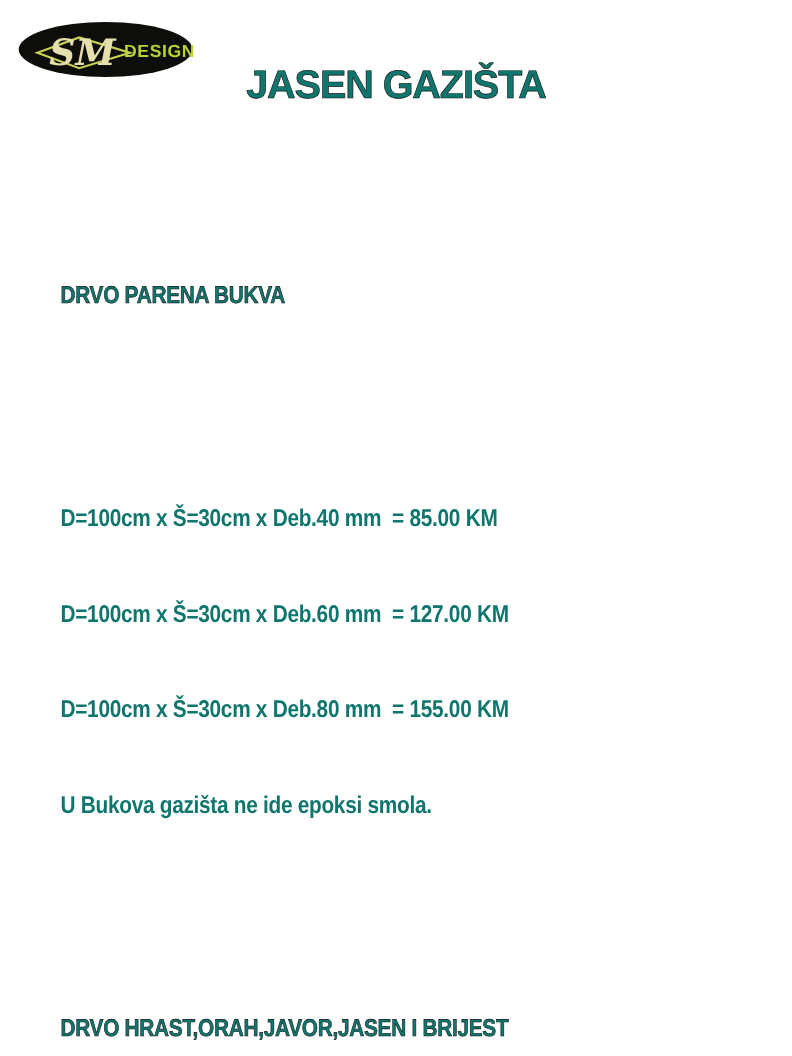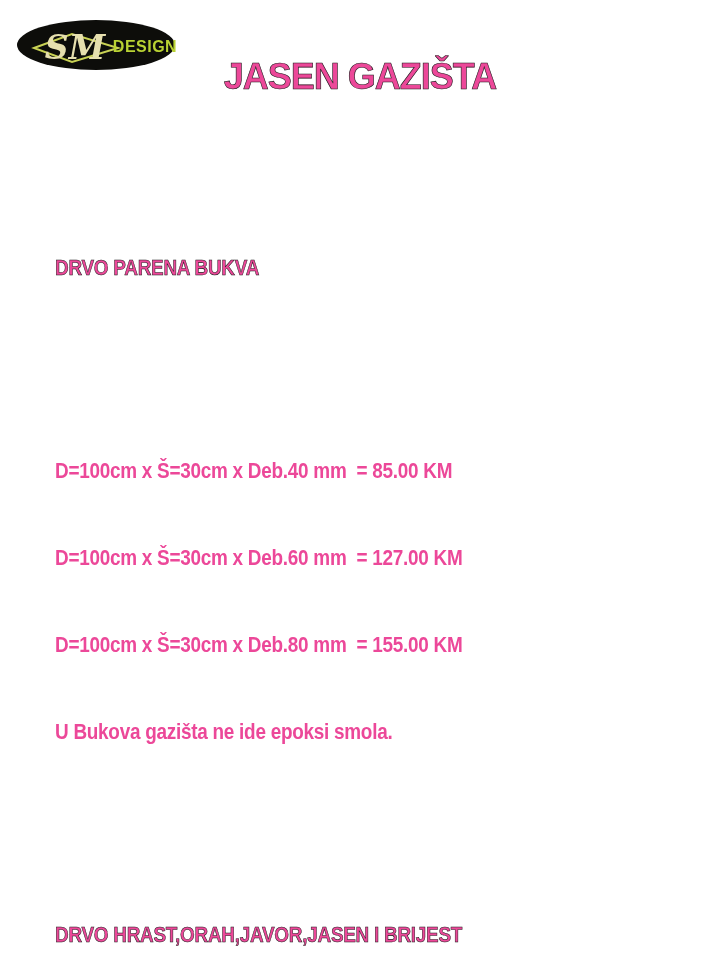--- a/index.html
+++ b/index.html
@@ -3,21 +3,21 @@
 <meta charset="utf-8">
 <style>
   html,body { margin:0; padding:0; background:#e8e8e8; }
   .page {
     position:relative;
     width:720px; height:960px;
     margin:0 auto;
     background:#ffffff;
     overflow:hidden;
     font-family:"Liberation Sans","DejaVu Sans",sans-serif;
-    color:#ec4899;
+    color:#0f766e;
   }
   .logo { position:absolute; left:16px; top:19px; width:160px; height:52px; }
   .page-title {
     position:absolute; left:0; top:56px; width:720px;
     text-align:center;
     font-size:36px; font-weight:700; letter-spacing:-1px;
     -webkit-text-stroke:0.6px #161616;
     white-space:pre;
   }
   .doc {

